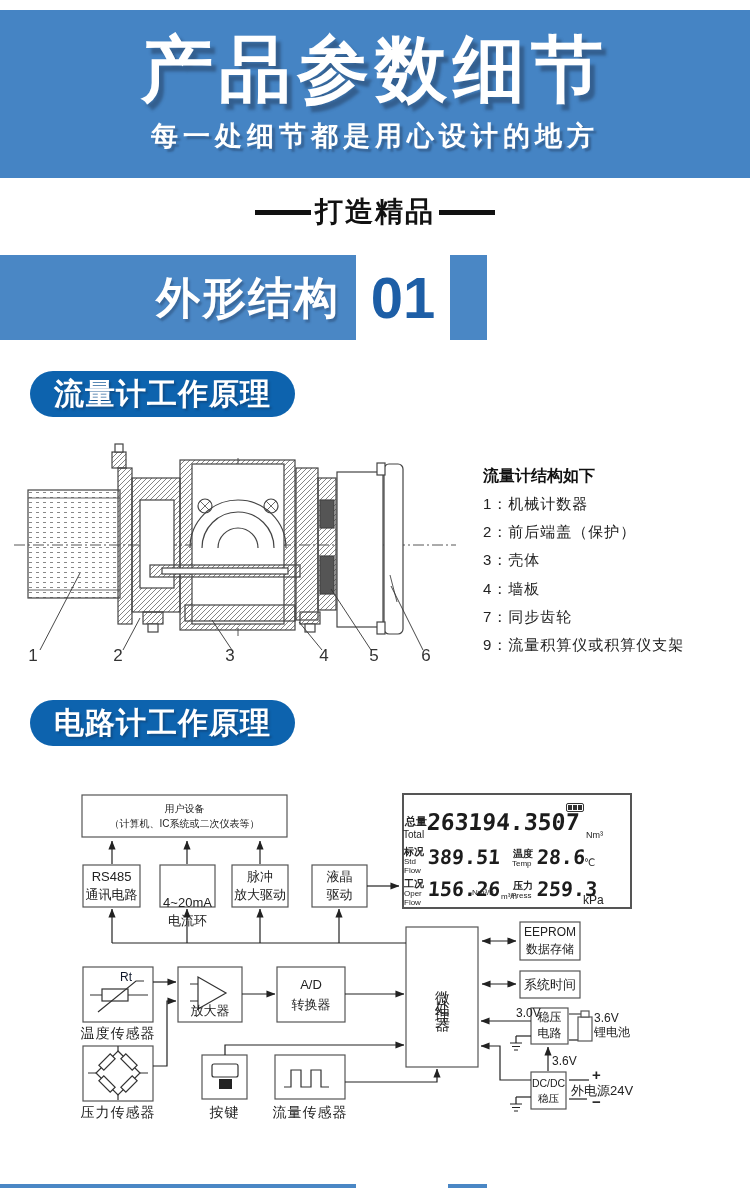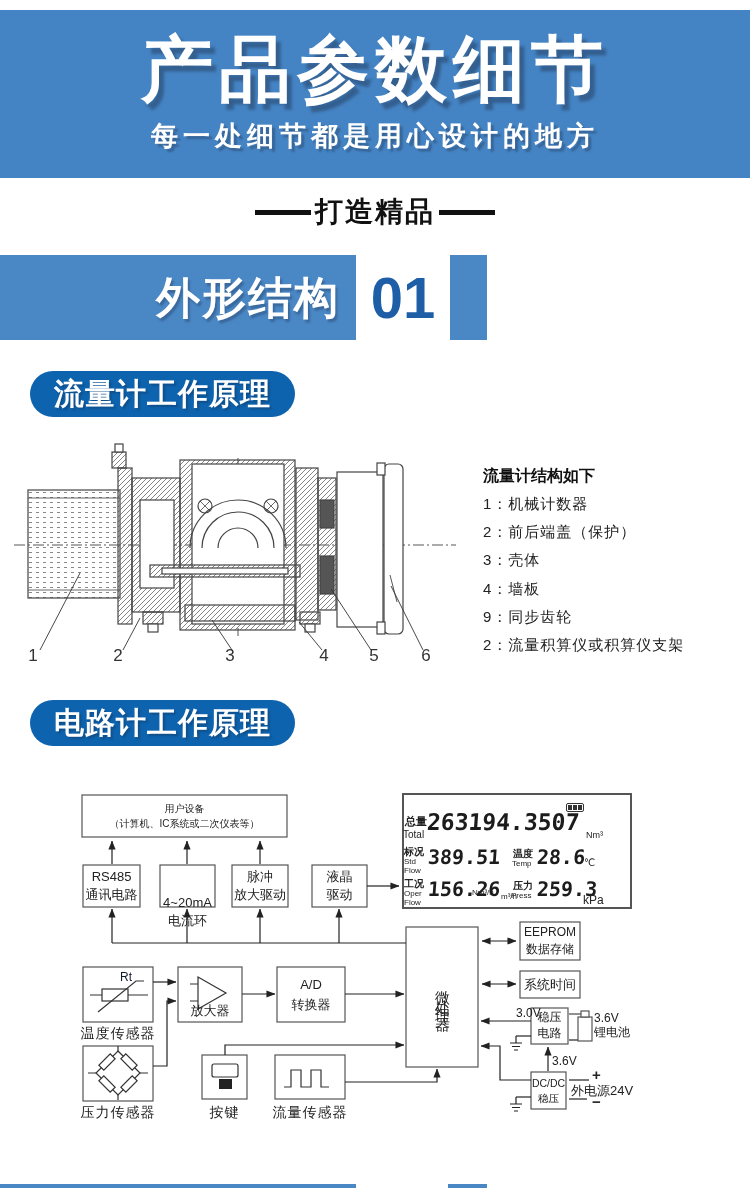--- a/index.html
+++ b/index.html
@@ -232,22 +232,22 @@
   <div class="abs callout" style="left:219px;top:646px;">3</div>
   <div class="abs callout" style="left:313px;top:646px;">4</div>
   <div class="abs callout" style="left:363px;top:646px;">5</div>
   <div class="abs callout" style="left:415px;top:646px;">6</div>
 
   <div class="abs slist-title">流量计结构如下</div>
   <div class="abs slist-item" style="top:495px;">1：机械计数器</div>
   <div class="abs slist-item" style="top:523px;">2：前后端盖（保护）</div>
   <div class="abs slist-item" style="top:551px;">3：壳体</div>
   <div class="abs slist-item" style="top:580px;">4：墙板</div>
-  <div class="abs slist-item" style="top:608px;">9：同步齿轮</div>
-  <div class="abs slist-item" style="top:636px;">2：流量积算仪或积算仪支架</div>
+  <div class="abs slist-item" style="top:608px;">7：同步齿轮</div>
+  <div class="abs slist-item" style="top:636px;">9：流量积算仪或积算仪支架</div>
 
   <div class="abs blabel" style="left:82px;top:795px;width:205px;height:42px;font-size:10px;line-height:1.5;">用户设备
 （计算机、IC系统或二次仪表等）</div>
   <div class="abs blabel" style="left:83px;top:865px;width:57px;height:42px;font-size:13px;line-height:1.4;">RS485
 通讯电路</div>
   <div class="abs blabel" style="left:160px;top:865px;width:55px;height:42px;font-size:13px;line-height:1.4;margin-top:26px;">4~20mA
 电流环</div>
   <div class="abs blabel" style="left:232px;top:865px;width:56px;height:42px;font-size:13px;line-height:1.4;">脉冲
 放大驱动</div>
   <div class="abs blabel" style="left:312px;top:865px;width:55px;height:42px;font-size:13px;line-height:1.4;">液晶

